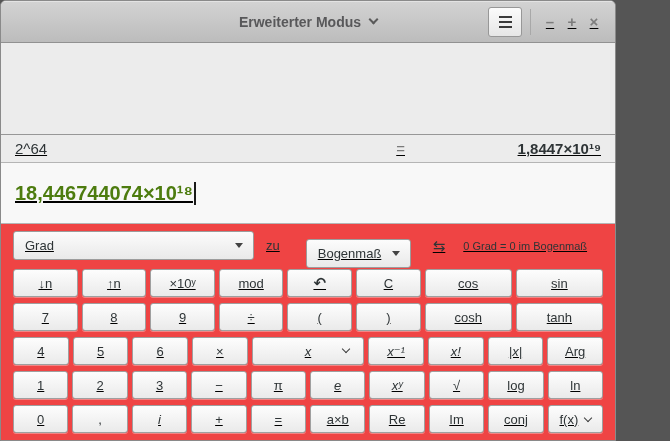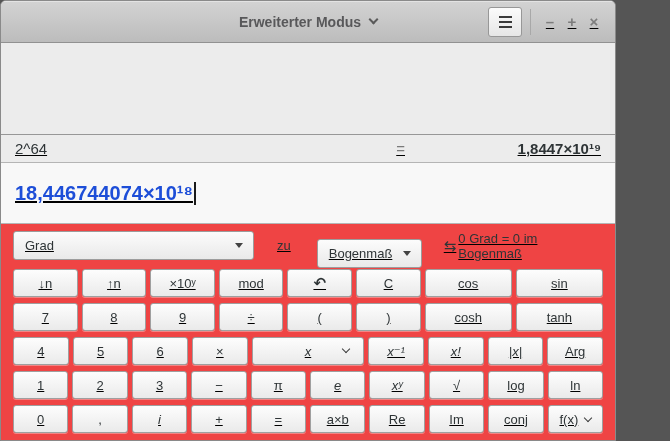--- a/index.html
+++ b/index.html
@@ -54,43 +54,43 @@
     border-top:1px solid #979797; border-bottom:1px solid #b5b5b5;
     display:flex; align-items:center; padding:0 14px;
     font-size:15px; color:#2e3436;
   }
   .hist-exp { flex:1; }
   .hist-eq { color:#7a7a7a; }
   .hist-res { width:196px; text-align:right; font-weight:bold; }
   .entry-row {
     height:60px; flex:0 0 60px; background:#f8f8f8;
     display:flex; align-items:center; padding:0 14px;
-    font-size:20px; font-weight:bold; color:#1d4ed8;
+    font-size:20px; font-weight:bold; color:#4d7c0f;
   }
   .caret { display:inline-block; width:2px; height:23px; background:#1a1a1a; margin-left:1px; vertical-align:-4px; }
   
   .panel { flex:1; background:#ef4444; border-top:1px solid #b5b5b5; padding:7px 12px 16px; }
   .conv-row { height:29px; display:flex; align-items:center; margin-bottom:9px; }
   .dropdown {
     height:29px; border:1px solid #9c9c9c; border-radius:3px;
     background:linear-gradient(#fcfcfc,#e9e9e9);
     display:flex; align-items:center; justify-content:space-between;
     padding:0 10px 0 11px; font-size:13px; color:#2e3436; cursor:default;
     font-family:inherit;
   }
   .dd-from { width:241px; }
   .dd-to { width:105px; margin-right:20px;margin-top:16px; }
   .tri {
     width:0; height:0; border-left:4px solid transparent;
     border-right:4px solid transparent; border-top:5px solid #434343;
     margin-left:8px;
   }
-  .zu { margin:0 26px 0 23px; font-size:13px; color:#2e3436; }
+  .zu { margin:0 26px 0 12px; font-size:13px; color:#2e3436; }
   .swap-btn { border:none; background:transparent; font-size:15px; color:#2e3436; font-family:inherit; cursor:default; padding:0 2px; }
-  .conv-result { flex:1; text-align:left; font-size:13px; color:#2e3436; }
+  .conv-result { flex:1; text-align:center; font-size:11px; color:#2e3436; }
   
   .krow { display:flex; gap:4px; height:28px; margin-bottom:6px; }
   .key {
     flex:1; border:1px solid #9f9f9f; border-radius:3px;
     background:linear-gradient(#fdfdfd,#eaeaea);
     box-shadow:0 1px 0 rgba(255,255,255,.35);
     font-size:13px; color:#2e3436; font-family:inherit;
     display:flex; align-items:center; justify-content:center;
     cursor:default; padding:0; position:relative;
   }

